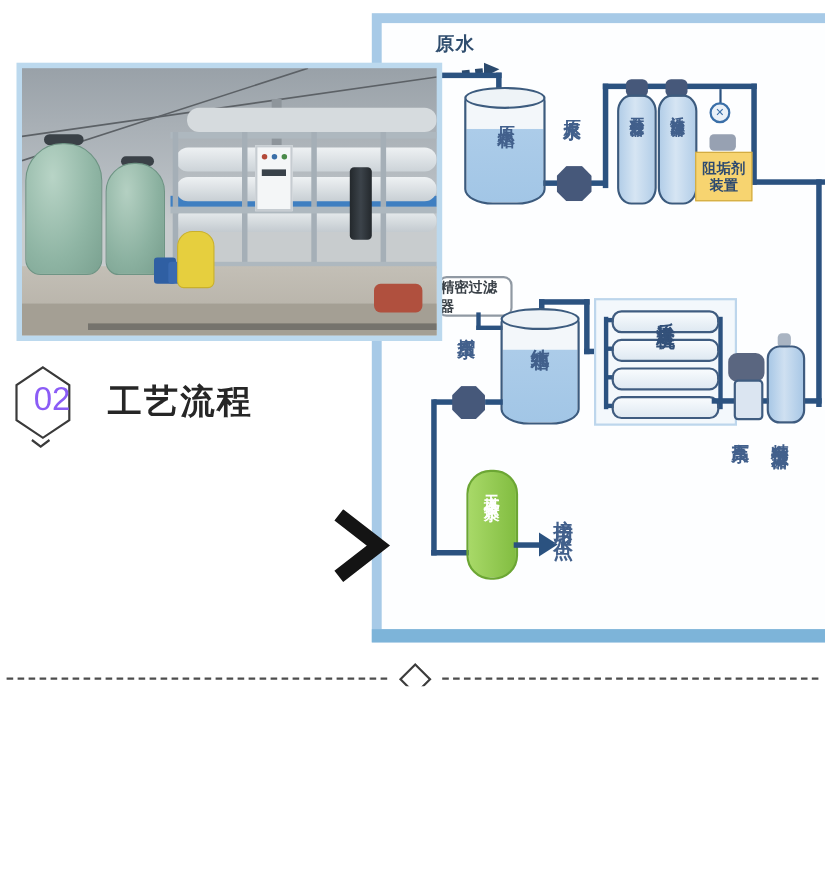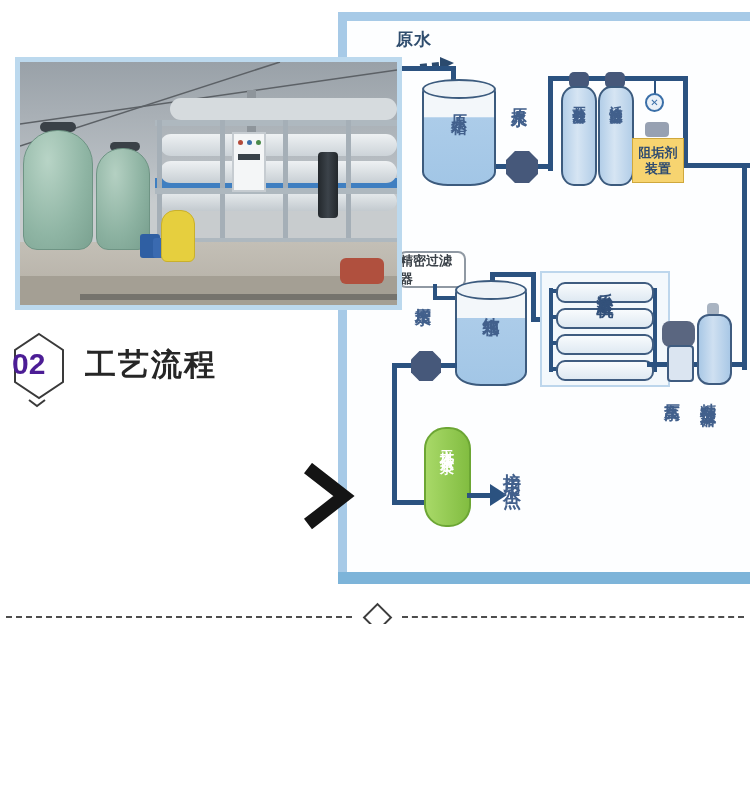--- a/index.html
+++ b/index.html
@@ -28,22 +28,22 @@
   
   #photo1{position:absolute;left:15px;top:57px;width:387px;height:253px;background:#bcd9ee;z-index:5;}
   #photo1 .inner{position:absolute;left:5px;top:5px;width:377px;height:243px;overflow:hidden;
        background:linear-gradient(180deg,#99a1a8 0%,#b7bdc2 42%,#c8ccce 58%,#c8ccce 100%);}
   #photo2{position:absolute;left:0;top:646px;width:437px;height:152px;background:#8fc3e3;z-index:3;}
   #photo2 .inner{position:absolute;left:0;top:16px;width:425px;height:136px;overflow:hidden;
        background:linear-gradient(100deg,#efefec,#e1e1dd);}
   #photo3{position:absolute;left:355px;top:704px;width:395px;height:94px;overflow:hidden;
        background:#c4c1b9;z-index:6;border-top:1px solid #aebfc9;}
   
-  #sec-title{position:absolute;left:85px;top:344px;font-size:31px;font-weight:bold;color:#262626;letter-spacing:2px;z-index:2;}
-  #badge-num{position:absolute;left:12px;top:347px;width:52px;text-align:left;font-size:30px;font-weight:bold;color:#4c1d95;z-index:2;}
+  #sec-title{position:absolute;left:98px;top:344px;font-size:31px;font-weight:bold;color:#262626;letter-spacing:2px;z-index:2;}
+  #badge-num{position:absolute;left:12px;top:347px;width:52px;text-align:right;font-size:30px;font-weight:normal;color:#8b5cf6;z-index:2;}
   #process-text{position:absolute;left:31px;top:404px;width:302px;font-size:19px;line-height:28.5px;
        color:#3e3e3e;white-space:pre-line;z-index:2;}
   .dash-line{position:absolute;border-top:2px dashed #4d4d4d;height:0;}
   #diamond{position:absolute;left:367px;top:607px;width:17px;height:17px;border:2px solid #3d3d3d;
        transform:rotate(45deg);background:#fff;}
 </style>
 </head>
 <body>
 
 <div id="canvas">

